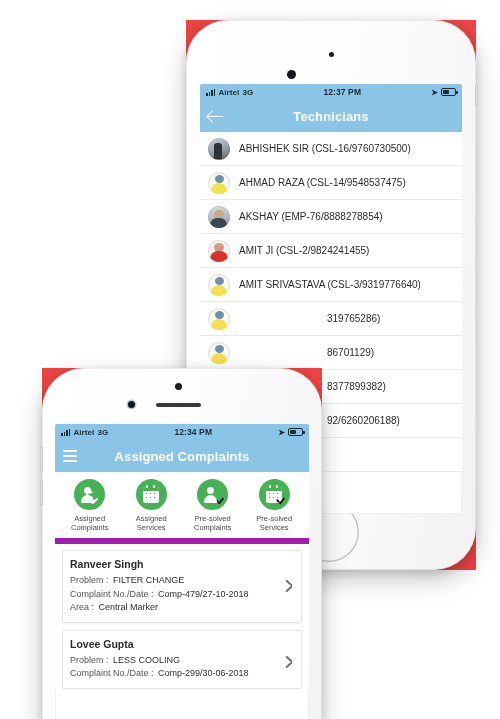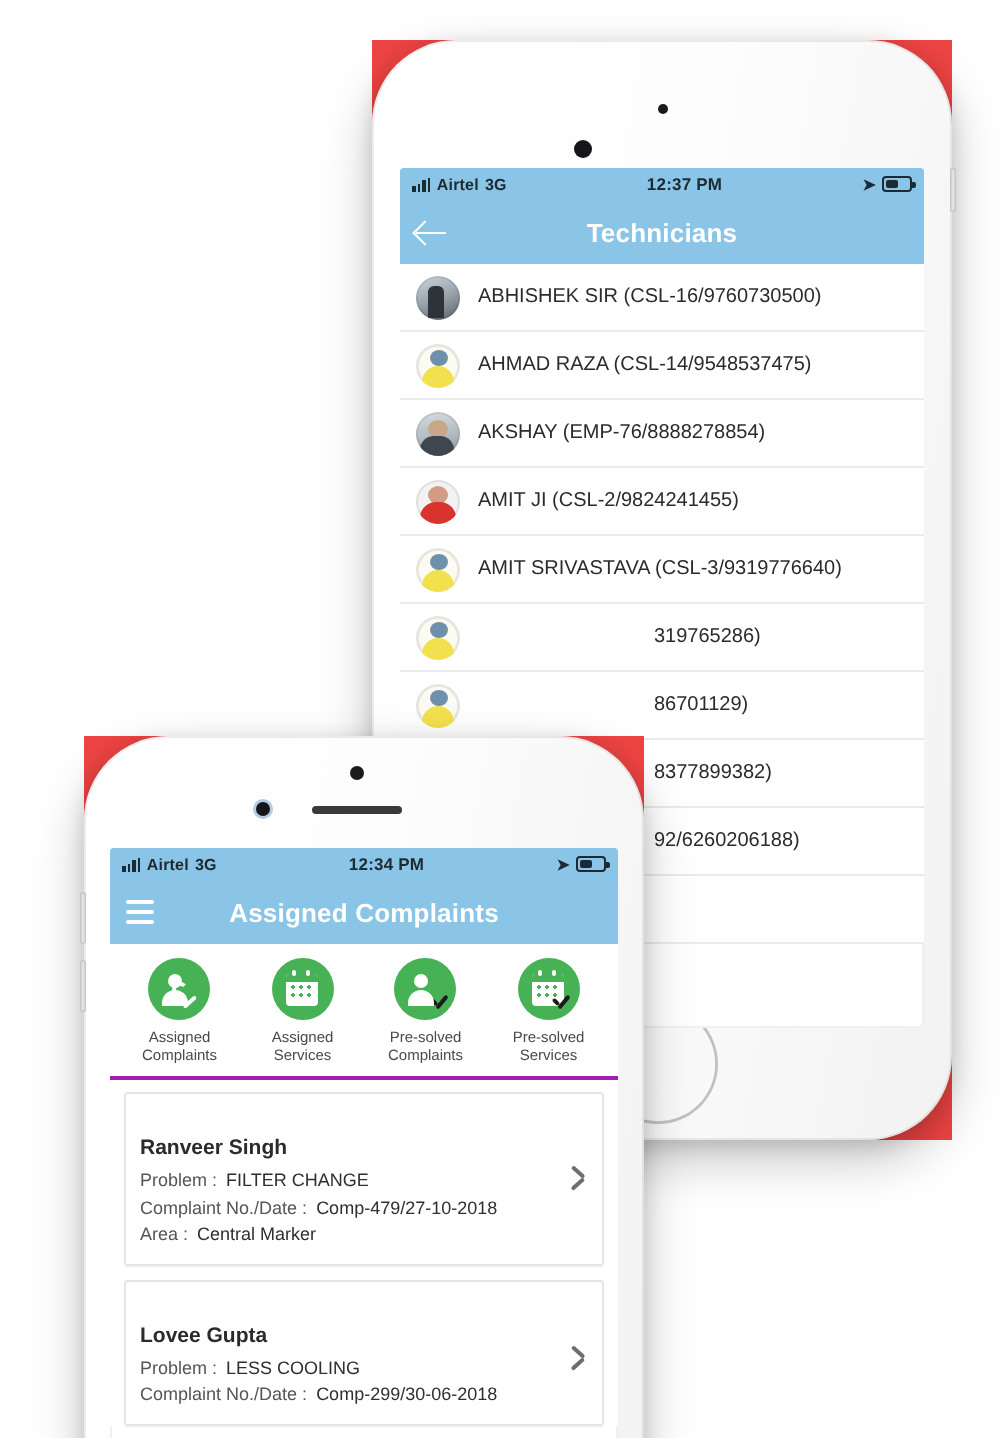--- a/index.html
+++ b/index.html
@@ -116,21 +116,21 @@
   .avatar.dflt:after{content:"";position:absolute;left:3px;top:11px;width:16px;height:12px;
     background:#f2e04e;border-radius:8px 8px 0 0;}
   .techname{
     font-size:10px;color:#2b2b2b;white-space:nowrap;
     font-family:"Liberation Sans", sans-serif;
   }
 
   
   .tiles{
     display:flex;background:#fff;padding:7px 4px 6px;
-    border-bottom:2px solid #a21caf;
+    border-bottom:6px solid #a21caf;
   }
   .tile{flex:1;display:flex;flex-direction:column;align-items:center;gap:4px;}
   .tcircle{
     width:31px;height:31px;border-radius:50%;
     background:#46b155;display:flex;align-items:center;justify-content:center;
     position:relative;
   }
   .tlabel{
     font-size:7.5px;line-height:9px;color:#4a4a4a;text-align:center;
   }
@@ -166,21 +166,21 @@
        radial-gradient(circle 1px at 9.5px 5.5px,#46b155 99%,transparent 100%);}
   .g-caltabs{position:absolute;left:4px;top:-1px;width:9px;height:3px;}
   .g-caltabs i{position:absolute;top:0;width:2px;height:3.5px;background:#fff;border-radius:1px;}
   .g-caltabs i:nth-child(1){left:0}
   .g-caltabs i:nth-child(2){left:7px}
 
   
   .cards{padding:6px 7px 0;background:#fff;}
   .card{
     background:#fff;border:1px solid #e4e5e7;border-radius:2px;
-    padding:21px 7px 7px;margin-bottom:7px;position:relative;
+    padding:7px 7px 7px;margin-bottom:7px;position:relative;
     box-shadow:0 1px 1px rgba(0,0,0,.04);
   }
   .cname{font-size:10.5px;font-weight:bold;color:#2b2b2b;margin-bottom:4px;}
   .crow{font-size:9px;color:#4e4e4e;line-height:13.5px;white-space:nowrap;}
   .crow .k{color:#555;}
   .crow .v{color:#2f2f2f;margin-left:2px;}
   .chev{
     position:absolute;right:8px;top:50%;margin-top:-7px;
     width:8px;height:14px;
   }

